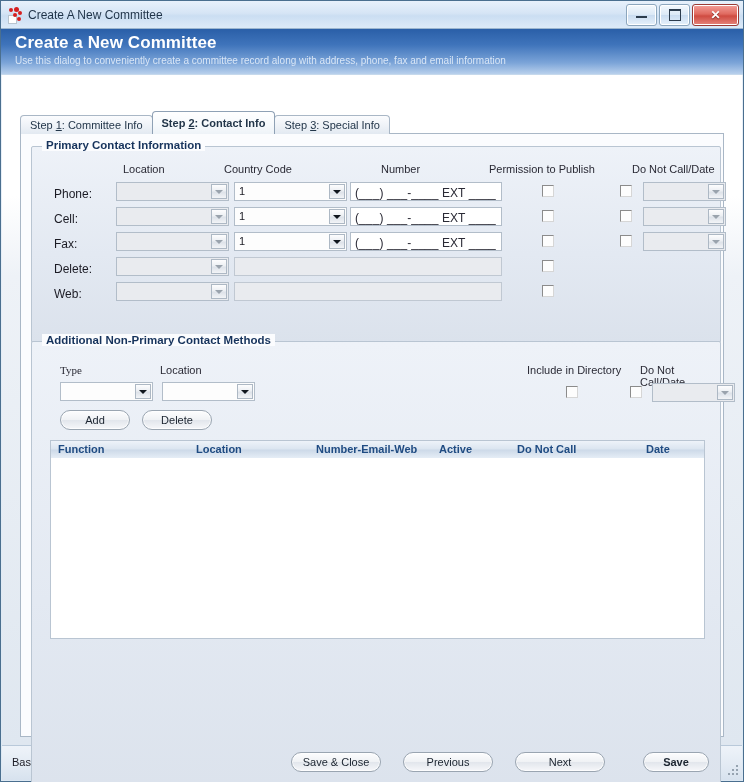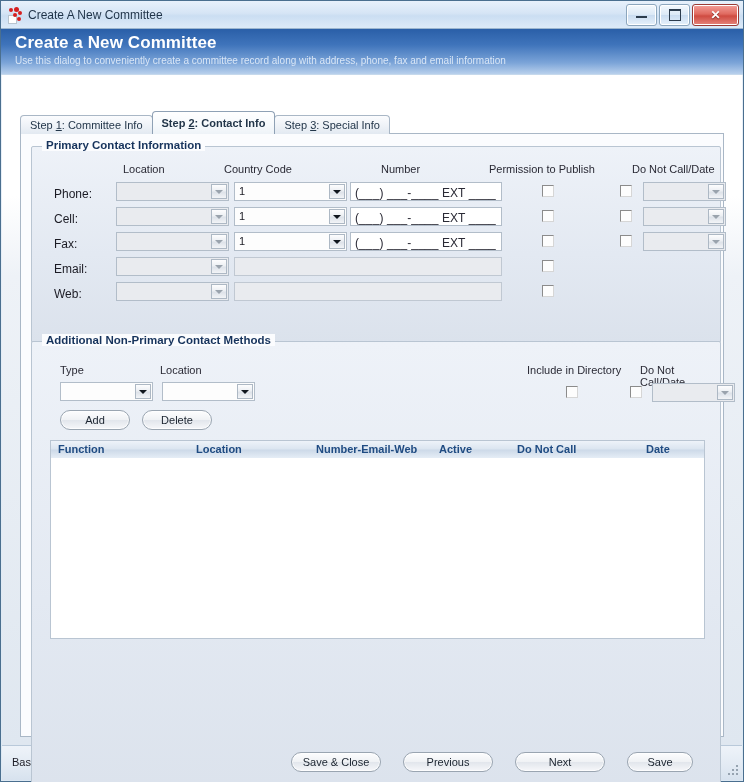--- a/index.html
+++ b/index.html
@@ -310,21 +310,21 @@
           </div>
           <span class="chk" style="left:510px;top:88px;"></span>
           <span class="chk" style="left:588px;top:88px;"></span>
           <div class="combo dim" style="left:611px;top:85px;width:83px;">
             <span class="val"></span>
             <span class="btn">
                 <i class="arw"></i>
               </span>
           </div>
 
-          <span class="row-lbl" style="left:22px;top:115px;">Email:</span>
+          <span class="row-lbl" style="left:22px;top:115px;">Delete:</span>
           <div class="combo dim" style="left:84px;top:110px;width:113px;">
             <span class="val"></span>
             <span class="btn">
                 <i class="arw"></i>
               </span>
           </div>
           <div class="txt dim" style="left:202px;top:110px;width:268px;">
             <span class="val"></span>
           </div>
           <span class="chk" style="left:510px;top:113px;"></span>
@@ -338,21 +338,21 @@
           </div>
           <div class="txt dim" style="left:202px;top:135px;width:268px;">
             <span class="val"></span>
           </div>
           <span class="chk" style="left:510px;top:138px;"></span>
         </div>
 
         <div class="gb" style="left:10px;top:207px;width:690px;height:472px;">
           <span class="gb-title">Additional Non-Primary Contact Methods</span>
 
-          <span class="col-hdr" style="left:28px;top:22px;">Type</span>
+          <span class="col-hdr" style="left:28px;top:22px;font-family:Liberation Serif, serif;">Type</span>
           <span class="col-hdr" style="left:128px;top:22px;">Location</span>
           <span class="col-hdr" style="left:495px;top:22px;">Include in Directory</span>
           <span class="col-hdr" style="left:608px;top:22px;">Do Not Call/Date</span>
 
           <div class="combo" style="left:28px;top:40px;width:93px;background:#fdfdfd;">
             <span class="val"></span>
             <span class="btn">
                 <i class="arw"></i>
               </span>
           </div>
@@ -383,21 +383,21 @@
               <span class="gh" style="left:466px;">Do Not Call</span>
               <span class="gh" style="left:595px;">Date</span>
             </div>
             <div style="position:absolute;left:0;right:0;top:17px;bottom:0;background:#ffffff;"></div>
           </div>
         </div>
 
         <div class="pbtn" style="left:270px;top:618px;width:90px;">Save &amp; Close</div>
         <div class="pbtn" style="left:382px;top:618px;width:90px;">Previous</div>
         <div class="pbtn" style="left:494px;top:618px;width:90px;">Next</div>
-        <div class="pbtn" style="left:606px;top:618px;width:66px;">Save</div>
+        <div class="pbtn" style="left:622px;top:618px;width:66px;font-weight:bold;">Save</div>
 
       </div>
     </div>
   </div>
 
   <div class="statusbar">
     <span class="sb-label">Base</span>
     <div class="sb-add">Add</div>
     <span class="sb-link">Audit Info</span>
     <span class="grip">

